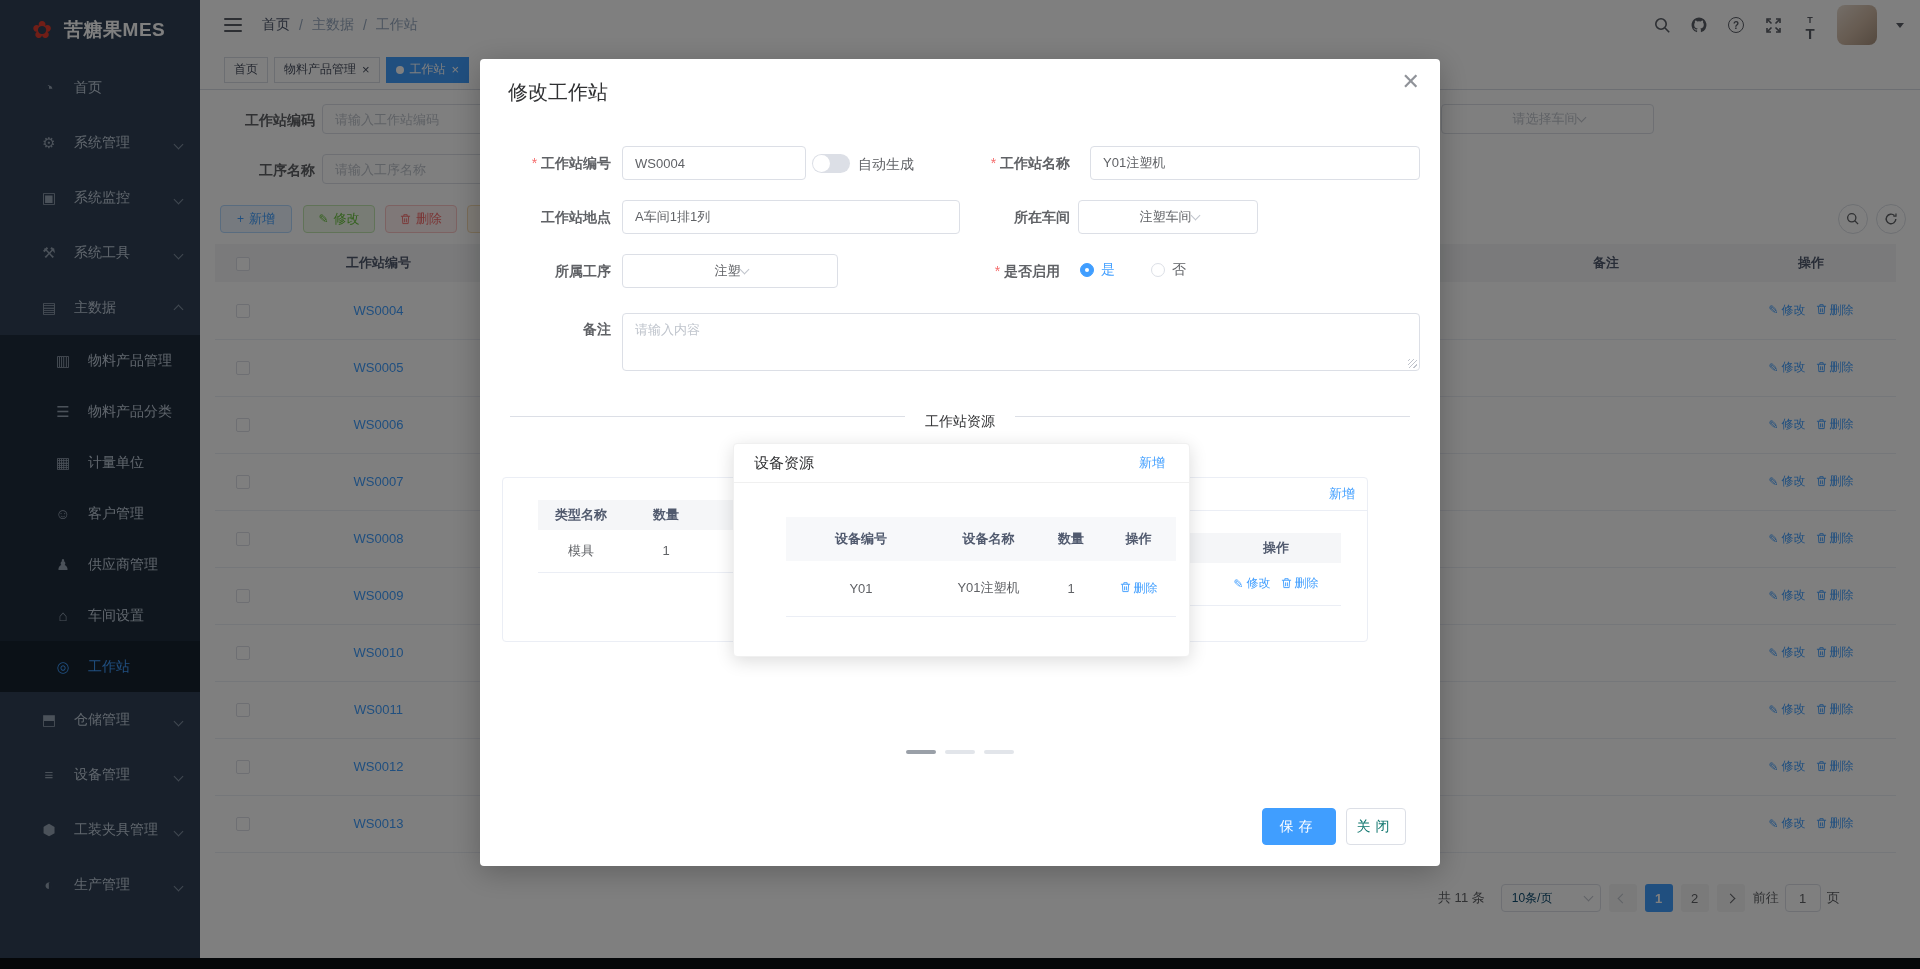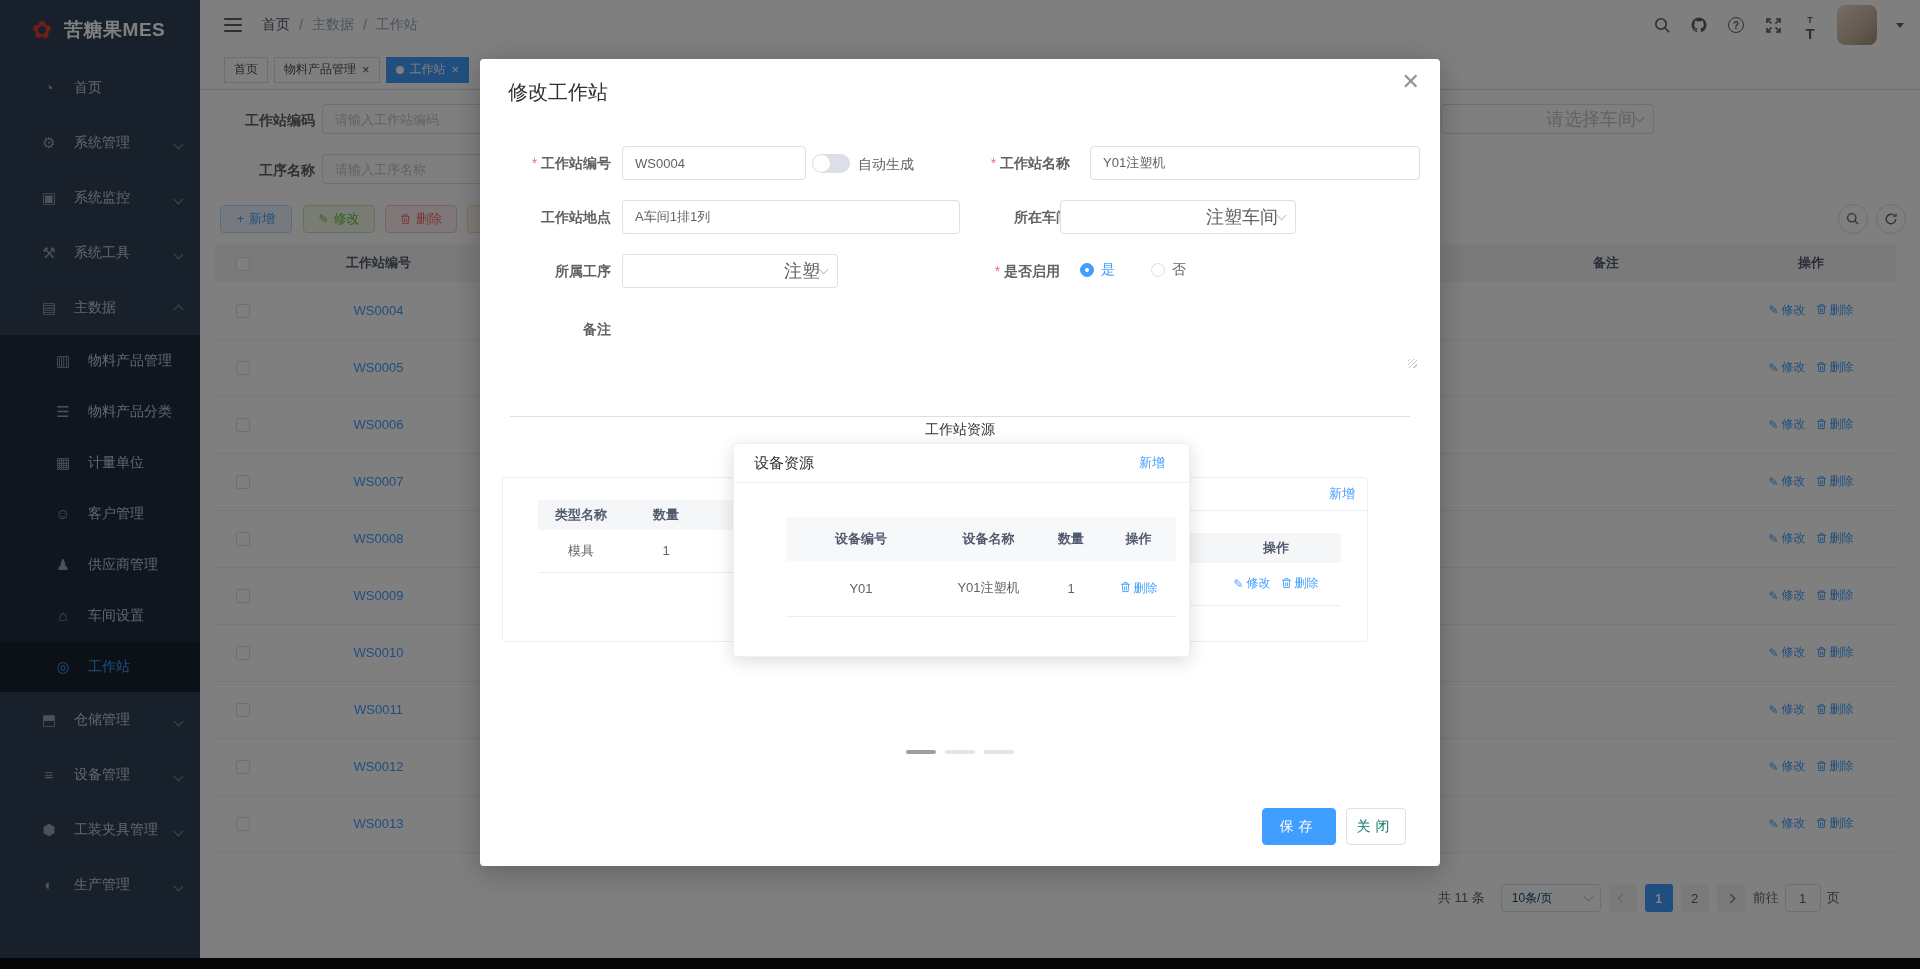--- a/index.html
+++ b/index.html
@@ -49,22 +49,22 @@
     border:1px solid #d8dce5;background:#fff;color:#495060;font-size:12px;cursor:pointer;white-space:nowrap;}
   .tab .dot{width:8px;height:8px;border-radius:50%;background:#fff;}
   .tab .x{font-size:13px;line-height:1;}
   .tab.active{background:#409eff;border-color:#409eff;color:#fff;}
   
   .flabel{position:absolute;font-size:14px;font-weight:600;color:#606266;text-align:right;width:92px;}
   .ipt{position:absolute;height:30px;border:1px solid #dcdfe6;border-radius:4px;background:#fff;
     padding:0 12px;font-size:13px;color:#606266;font-family:inherit;}
   .ipt::placeholder{color:#bfc4cc;}
   .sel{position:absolute;height:30px;border:1px solid #dcdfe6;border-radius:4px;background:#fff;
-    display:flex;align-items:center;justify-content:flex-end;padding:0 10px 0 12px;
-    font-size:18px;cursor:pointer;}
+    display:flex;align-items:center;justify-content:center;padding:0 10px 0 12px;
+    font-size:13px;cursor:pointer;}
   .sel .ph{color:#bfc4cc;}
   .sel .val{color:#606266;}
   .sel .chv{color:#c0c4cc;margin-top:-3px;}
   .btn{position:absolute;height:28px;width:72px;border-radius:4px;border:1px solid;
     display:inline-flex;align-items:center;justify-content:center;gap:5px;font-size:13px;cursor:pointer;}
   .btn .bi{font-size:12px;line-height:1;display:inline-flex;}
   .btn-primary{background:#ecf5ff;border-color:#b3d8ff;color:#409eff;}
   .btn-success{background:#f0f9eb;border-color:#c2e7b0;color:#67c23a;}
   .btn-danger{background:#fef0f0;border-color:#fbc4c4;color:#f56c6c;}
   .btn-warning{background:#fdf6ec;border-color:#f5dab1;color:#e6a23c;}
@@ -118,21 +118,21 @@
     border-radius:50%;background:#fff;}
   .radio.checked{color:#409eff;}
   .radio.unchecked .rdot{background:#fff;border:1px solid #dcdfe6;}
   .radio.unchecked{color:#606266;}
   .m-textarea{position:absolute;left:142px;top:254px;width:798px;height:58px;border:1px solid #dcdfe6;
     border-radius:4px;resize:none;padding:7px 12px;font-size:13px;color:#606266;font-family:inherit;}
   .m-textarea::placeholder{color:#bfc4cc;}
   .grip{position:absolute;left:928px;top:300px;width:9px;height:9px;
     background:repeating-linear-gradient(-45deg,transparent 0 2px,#c0c4cc 2px 3px);pointer-events:none;}
   .divider-line{position:absolute;left:30px;right:30px;top:357px;border-top:1px solid #dcdfe6;}
-  .divider-text{position:absolute;top:362px;left:50%;transform:translateX(-50%);background:#fff;
+  .divider-text{position:absolute;top:354px;left:50%;transform:translateX(-50%);background:#fff;
     padding:0 20px;font-size:14px;color:#303133;}
   .panel{position:absolute;top:418px;height:165px;background:#fff;border:1px solid #ebeef5;border-radius:4px;}
   .panel-fixture{left:22px;width:453px;}
   .panel-right{left:485px;width:403px;}
   .panel-head{height:33px;border-bottom:1px solid #ebeef5;display:flex;align-items:center;
     padding:0 12px 0 14px;}
   .panel-title{font-size:13px;color:#606266;}
   .add-link{margin-left:auto;color:#409eff;font-size:13px;cursor:pointer;}
   .ptable{border-collapse:collapse;table-layout:fixed;margin-top:22px;}
   .panel-fixture .ptable{margin-left:35px;}
@@ -546,41 +546,42 @@
   <span class="switch" style="left:332px;top:95px;">
       <span class="knob"></span>
     </span>
   <span class="auto-label" style="left:378px;top:97px;">自动生成</span>
   <label class="mlabel req" style="left:455px;top:96px;width:135px;">工作站名称</label>
   <input class="m-ipt" style="left: 610px; top: 87px; width: 330px;" value="Y01注塑机">
 
   <label class="mlabel" style="left:0;top:150px;width:131px;">工作站地点</label>
   <input class="m-ipt" style="left: 142px; top: 141px; width: 338px;" value="A车间1排1列">
   <label class="mlabel" style="left:455px;top:150px;width:135px;">所在车间</label>
-  <div class="sel m-sel" style="left:580px;top:141px;width:236px;">
+  <div class="sel m-sel" style="left:598px;top:141px;width:180px;">
     <span class="val">注塑车间</span>
     <span class="chv"></span>
   </div>
 
   <label class="mlabel" style="left:0;top:204px;width:131px;">所属工序</label>
   <div class="sel m-sel" style="left:142px;top:195px;width:216px;">
     <span class="val">注塑</span>
     <span class="chv"></span>
   </div>
   <label class="mlabel req" style="left:450px;top:204px;width:130px;">是否启用</label>
   <span class="radio checked" style="left:600px;top:202px;">
     <span class="rdot"></span>
       <span>是</span>
   </span>
   <span class="radio unchecked" style="left:671px;top:202px;">
     <span class="rdot"></span>
       <span>否</span>
   </span>
 
   <label class="mlabel" style="left:0;top:262px;width:131px;">备注</label>
+  <textarea class="m-textarea" placeholder="请输入内容" style=""></textarea>
   <span class="grip"></span>
 
   <div class="divider-line"></div>
   <div class="divider-text">工作站资源</div>
 
   <div id="panels">
       <div class="panel panel-fixture">
         <table class="ptable">
           <colgroup>
             <col style="width: 86px;">

